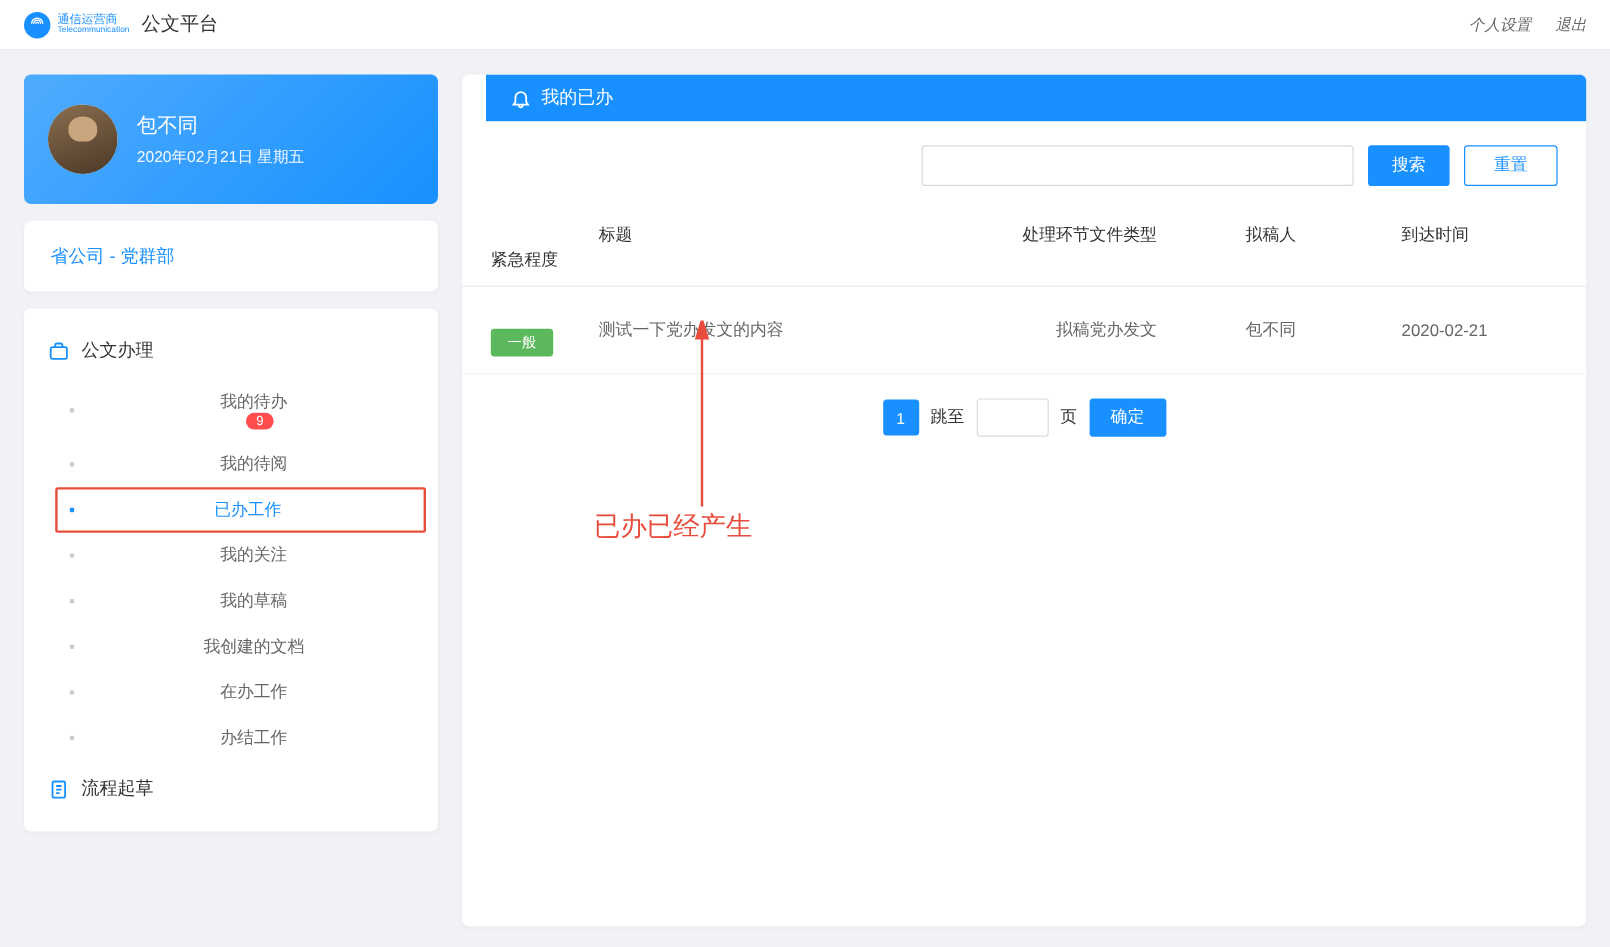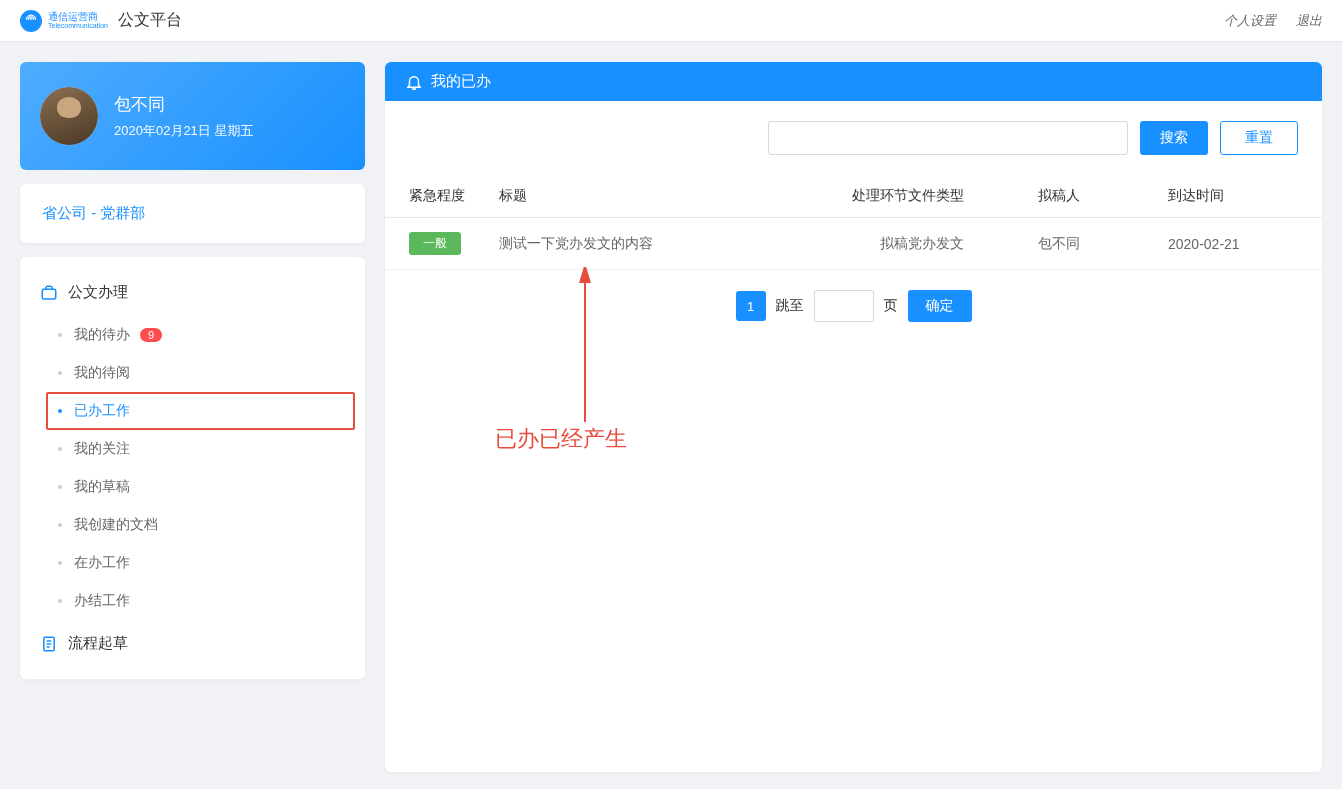--- a/index.html
+++ b/index.html
@@ -27,42 +27,42 @@
     .user-name { font-size: 17px; font-weight: 500; }
     .user-date { font-size: 13px; margin-top: 6px; opacity: 0.95; }
     
     .dept-card { background: #fff; border-radius: 6px; padding: 20px 22px; box-shadow: 0 1px 4px rgba(0,0,0,.04); }
     .dept-text { color: #1890ff; font-size: 15px; }
     
     .nav-card { background: #fff; border-radius: 6px; padding: 18px 0; box-shadow: 0 1px 4px rgba(0,0,0,.04); }
     .nav-section-header { display: flex; align-items: center; padding: 8px 20px; font-size: 15px; color: #333; gap: 10px; }
     .nav-section-header svg { width: 18px; height: 18px; }
     .nav-items { padding: 6px 0; }
-    .nav-item { display: flex; align-items: center; padding: 10px 16px 10px 54px; font-size: 14px; color: #666; cursor: pointer; position: relative; }
+    .nav-item { display: flex; align-items: center; padding: 10px 16px 10px 54px; font-size: 14px; color: #666; cursor: pointer; position: relative; flex-direction: column; }
     .nav-item::before { content: ""; position: absolute; left: 38px; top: 50%; transform: translateY(-50%); width: 4px; height: 4px; border-radius: 50%; background: #ccc; }
     .nav-item.active { color: #1890ff; }
     .nav-item.active::before { background: #1890ff; }
     .nav-item.selected-box { outline: 2px solid #e74c3c; outline-offset: -2px; margin: 0 10px 0 26px; padding-left: 28px; border-radius: 2px; }
     .nav-item.selected-box::before { left: 12px; }
     .badge { background: #ff4d4f; color: #fff; border-radius: 10px; padding: 1px 8px; font-size: 11px; margin-left: 10px; }
     
     .content { flex: 1; background: #fff; border-radius: 6px; box-shadow: 0 1px 4px rgba(0,0,0,.04); overflow: hidden; min-height: 710px; position: relative; }
-    .content-header { background: #1890ff; color: #fff; padding: 10px 20px; display: flex; align-items: center; gap: 8px; font-size: 15px; }
+    .content-header { background: #1890ff; color: #fff; padding: 10px 20px; display: flex; align-items: center; gap: 8px; font-size: 15px; margin-left: 20px; }
     .content-header svg { width: 18px; height: 18px; stroke: #fff; fill: none; stroke-width: 2; }
     
     .search-row { padding: 20px 24px; display: flex; justify-content: flex-end; gap: 12px; align-items: center; }
     .search-input { width: 360px; height: 34px; border: 1px solid #d9d9d9; border-radius: 3px; padding: 0 10px; font-size: 14px; outline: none; }
     .btn { height: 34px; padding: 0 20px; border: none; border-radius: 3px; font-size: 14px; cursor: pointer; }
     .btn-primary { background: #1890ff; color: #fff; }
     .btn-outline { background: #fff; color: #1890ff; border: 1px solid #1890ff; padding: 0 24px; }
     
     .table { width: 100%; }
     .table-head { display: flex; padding: 12px 24px; border-bottom: 1px solid #e8e8e8; font-size: 14px; color: #333; font-weight: 500; }
     .table-row { display: flex; padding: 14px 24px; border-bottom: 1px solid #f0f0f0; font-size: 14px; color: #666; align-items: center; }
-    .col-urgency { width: 90px; }
+    .col-urgency { width: 90px; margin-top: 21px; }
     .col-title { flex: 1; min-width: 200px; }
     .col-stage { width: 130px; text-align: right; }
     .col-type { width: 130px; }
     .col-author { width: 130px; }
     .col-date { width: 130px; }
     .urgency-tag { background: #5cb85c; color: #fff; padding: 3px 14px; border-radius: 3px; font-size: 12px; display: inline-block; }
     
     .pagination { display: flex; align-items: center; justify-content: center; gap: 10px; padding: 20px 0; font-size: 14px; }
     .page-num { width: 30px; height: 30px; background: #1890ff; color: #fff; display: flex; align-items: center; justify-content: center; border-radius: 3px; font-size: 13px; }
     .page-input { width: 60px; height: 32px; border: 1px solid #d9d9d9; border-radius: 3px; padding: 0 8px; }

